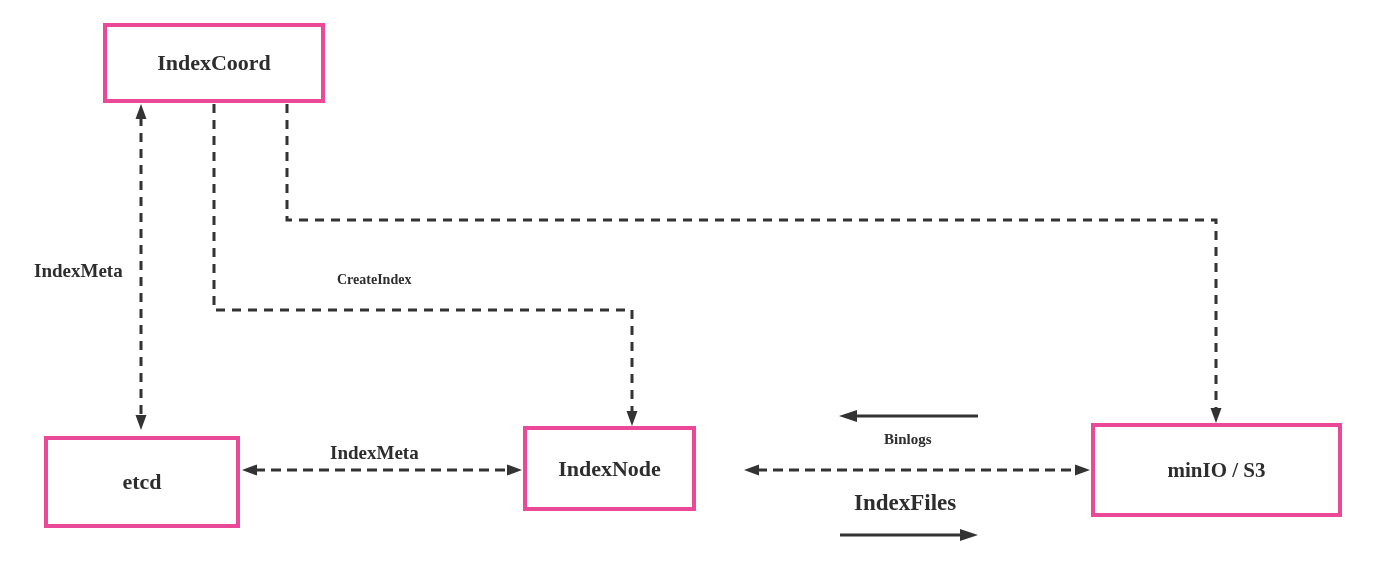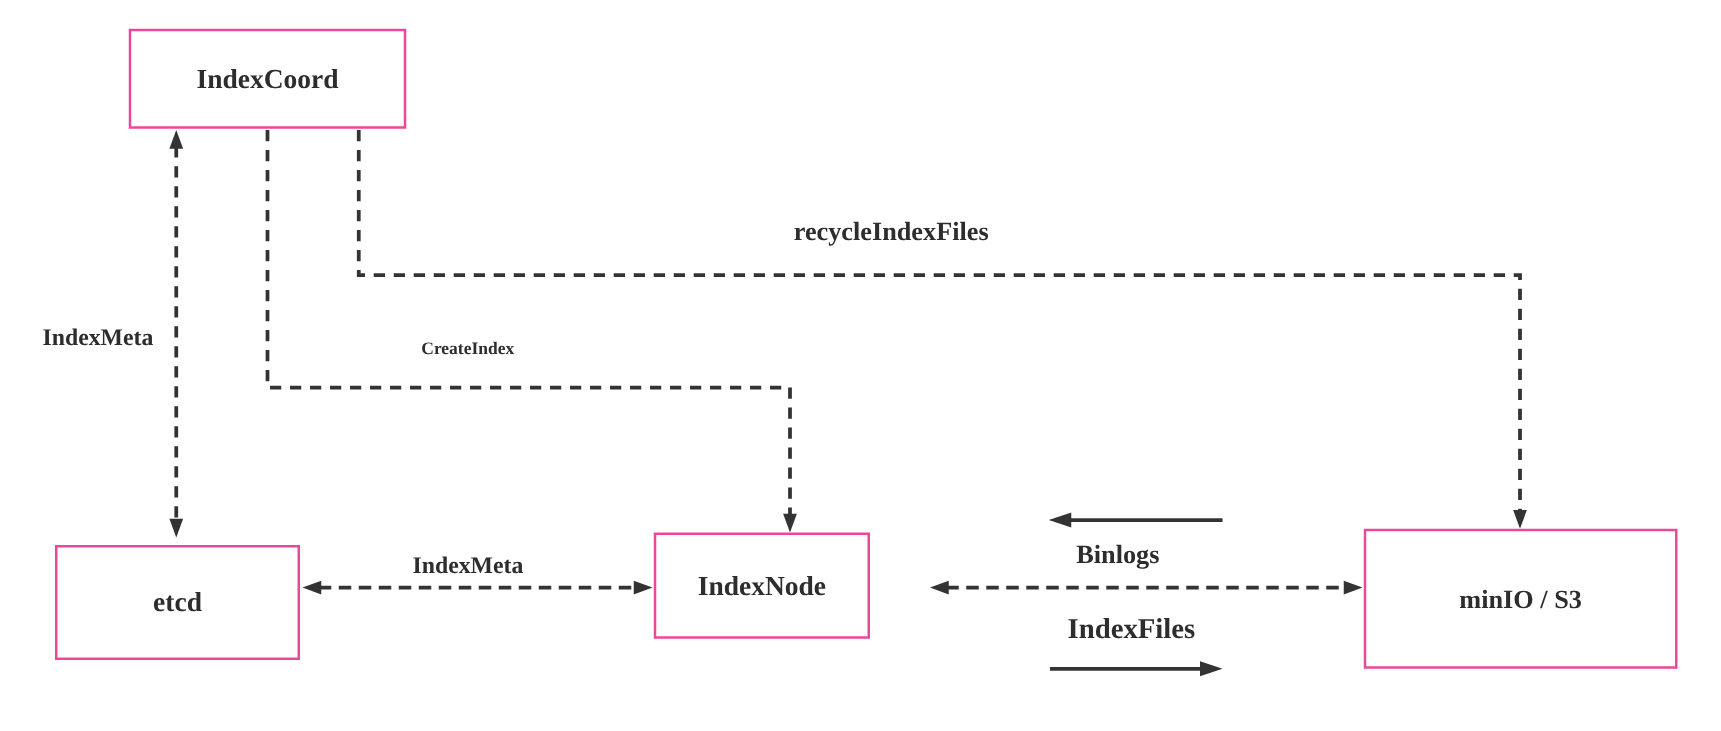--- a/index.html
+++ b/index.html
@@ -19,46 +19,46 @@
     position: absolute;
     left: 0;
     top: 0;
     width: 1377px;
     height: 585px;
   }
   .node {
     position: absolute;
     box-sizing: border-box;
     background: #ffffff;
-    border: 2px solid #ec4899;
+    border: 4px solid #ec4899;
     display: flex;
     flex-direction: column;
     align-items: center;
     justify-content: center;
     color: #2d2d2d;
     font-weight: 700;
     font-size: 22px;
     text-align: center;
     line-height: 1.35;
   }
   #node-indexcoord { left: 103px; top: 23px;  width: 222px; height: 80px; }
   #node-etcd       { left: 44px;  top: 436px; width: 196px; height: 92px; }
   #node-indexnode  { left: 523px; top: 426px; width: 173px; height: 85px; }
-  #node-storage    { left: 1091px;top: 423px; width: 251px; height: 112px; font-size: 21px; }
+  #node-storage    { left: 1091px;top: 423px; width: 251px; height: 94px; font-size: 21px; }
   .edge-label {
     position: absolute;
     color: #2d2d2d;
     font-weight: 700;
     white-space: nowrap;
   }
   #label-indexmeta-v   { left: 34px;  top: 260px; font-size: 19px; }
   #label-createindex   { left: 337px; top: 272px; font-size: 14px; }
   #label-recycle       { left: 635px; top: 173px; font-size: 21px; }
   #label-indexmeta-h   { left: 330px; top: 442px; font-size: 19px; }
-  #label-binlogs       { left: 861px; top: 431px; font-size: 21px; text-align: right; }
+  #label-binlogs       { left: 884px; top: 431px; font-size: 15px; text-align: right; }
   #label-indexfiles    { left: 854px; top: 490px; font-size: 23px; }
 </style>
 </head>
 <body>
 
 <div id="canvas">
 
   <svg id="wires" viewBox="0 0 1377 585" xmlns="http://www.w3.org/2000/svg">
 
     <path d="M141,117 L141,417" fill="none" stroke="#333333" stroke-width="3" stroke-dasharray="9,7"></path>
@@ -99,21 +99,20 @@
   </div>
 
   <div class="node" id="node-storage">
     <span>minIO / S3</span>
   </div>
 
   <div class="edge-label" id="label-indexmeta-v">IndexMeta</div>
 
   <div class="edge-label" id="label-createindex">CreateIndex</div>
 
-  <div class="edge-label" id="label-recycle">recycleIndexFiles</div>
 
   <div class="edge-label" id="label-indexmeta-h">IndexMeta</div>
 
   <div class="edge-label" id="label-binlogs">Binlogs</div>
 
   <div class="edge-label" id="label-indexfiles">IndexFiles</div>
 
 </div>
 
 </body></html>

